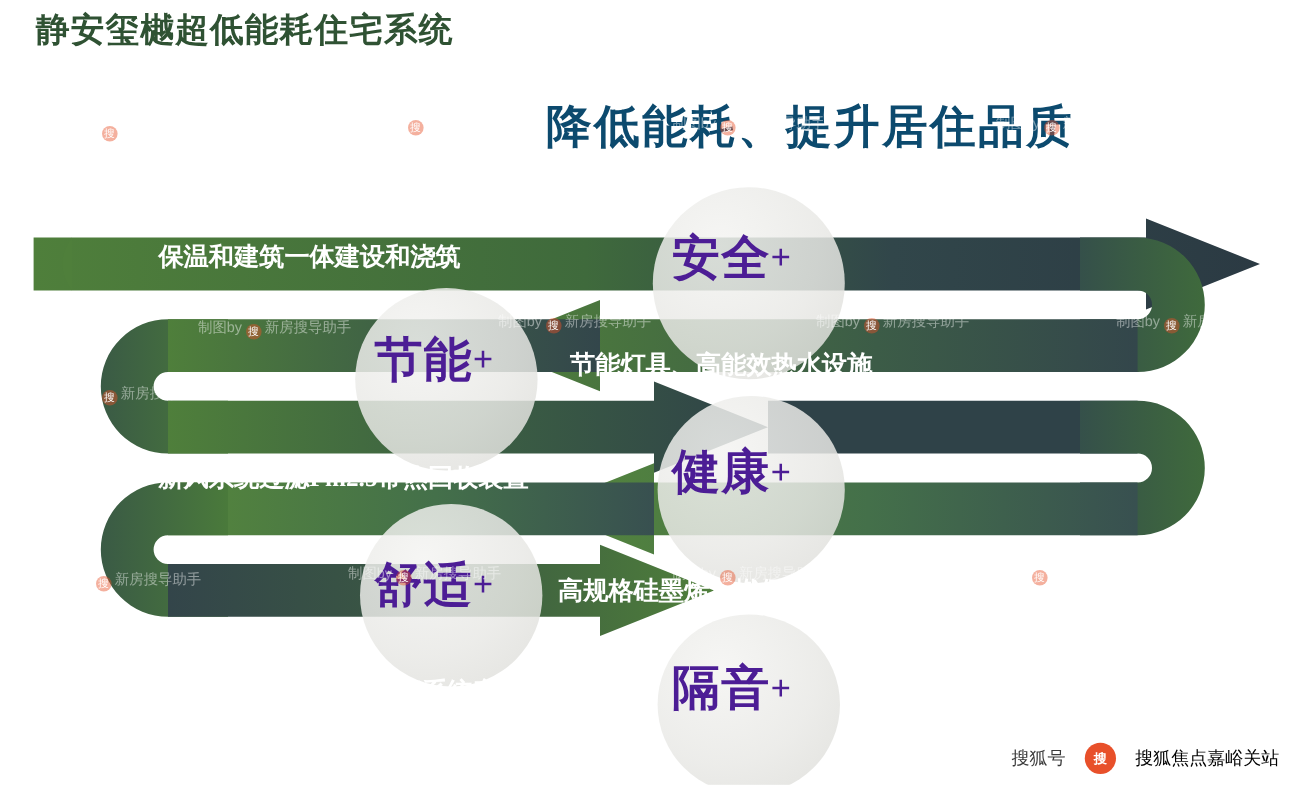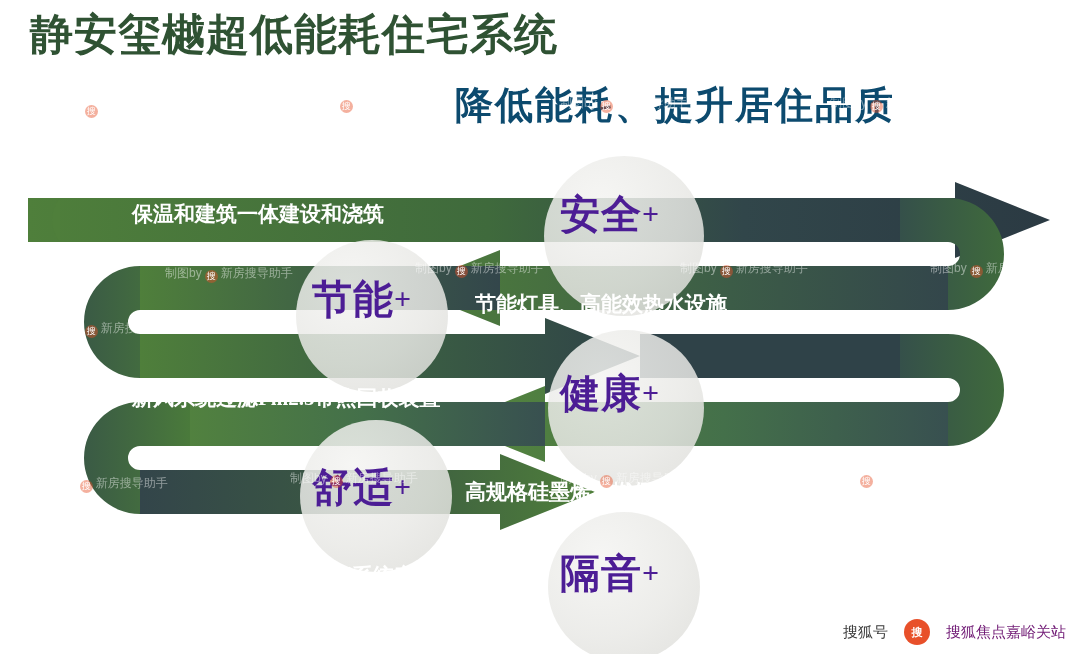--- a/index.html
+++ b/index.html
@@ -14,21 +14,21 @@
     background: #ffffff;
     overflow: hidden;
     font-family: "Liberation Serif", "DejaVu Serif", serif;
   }
 
   
   .title-main {
     position: absolute;
     left: 30px;
     top: 6px;
-    font-size: 43px;
+    font-size: 28px;
     font-weight: bold;
     color: #2f5233;
     letter-spacing: 1px;
     white-space: nowrap;
     font-family: "Liberation Serif", "DejaVu Serif", serif;
   }
   .title-sub {
     position: absolute;
     left: 455px;
     top: 80px;
@@ -128,21 +128,21 @@
     background: #e8502a;
     color: #fff;
     font-size: 11px;
     display: flex;
     align-items: center;
     justify-content: center;
     font-weight: bold;
   }
   .logo-badge .lb-name {
     font-size: 15px;
-    color: #701a75;
+    color: #000000;
     white-space: nowrap;
   }
 
   
   .bottom-strip {
     position: absolute;
     left: 0;
     bottom: 0;
     width: 1080px;
     height: 3px;

